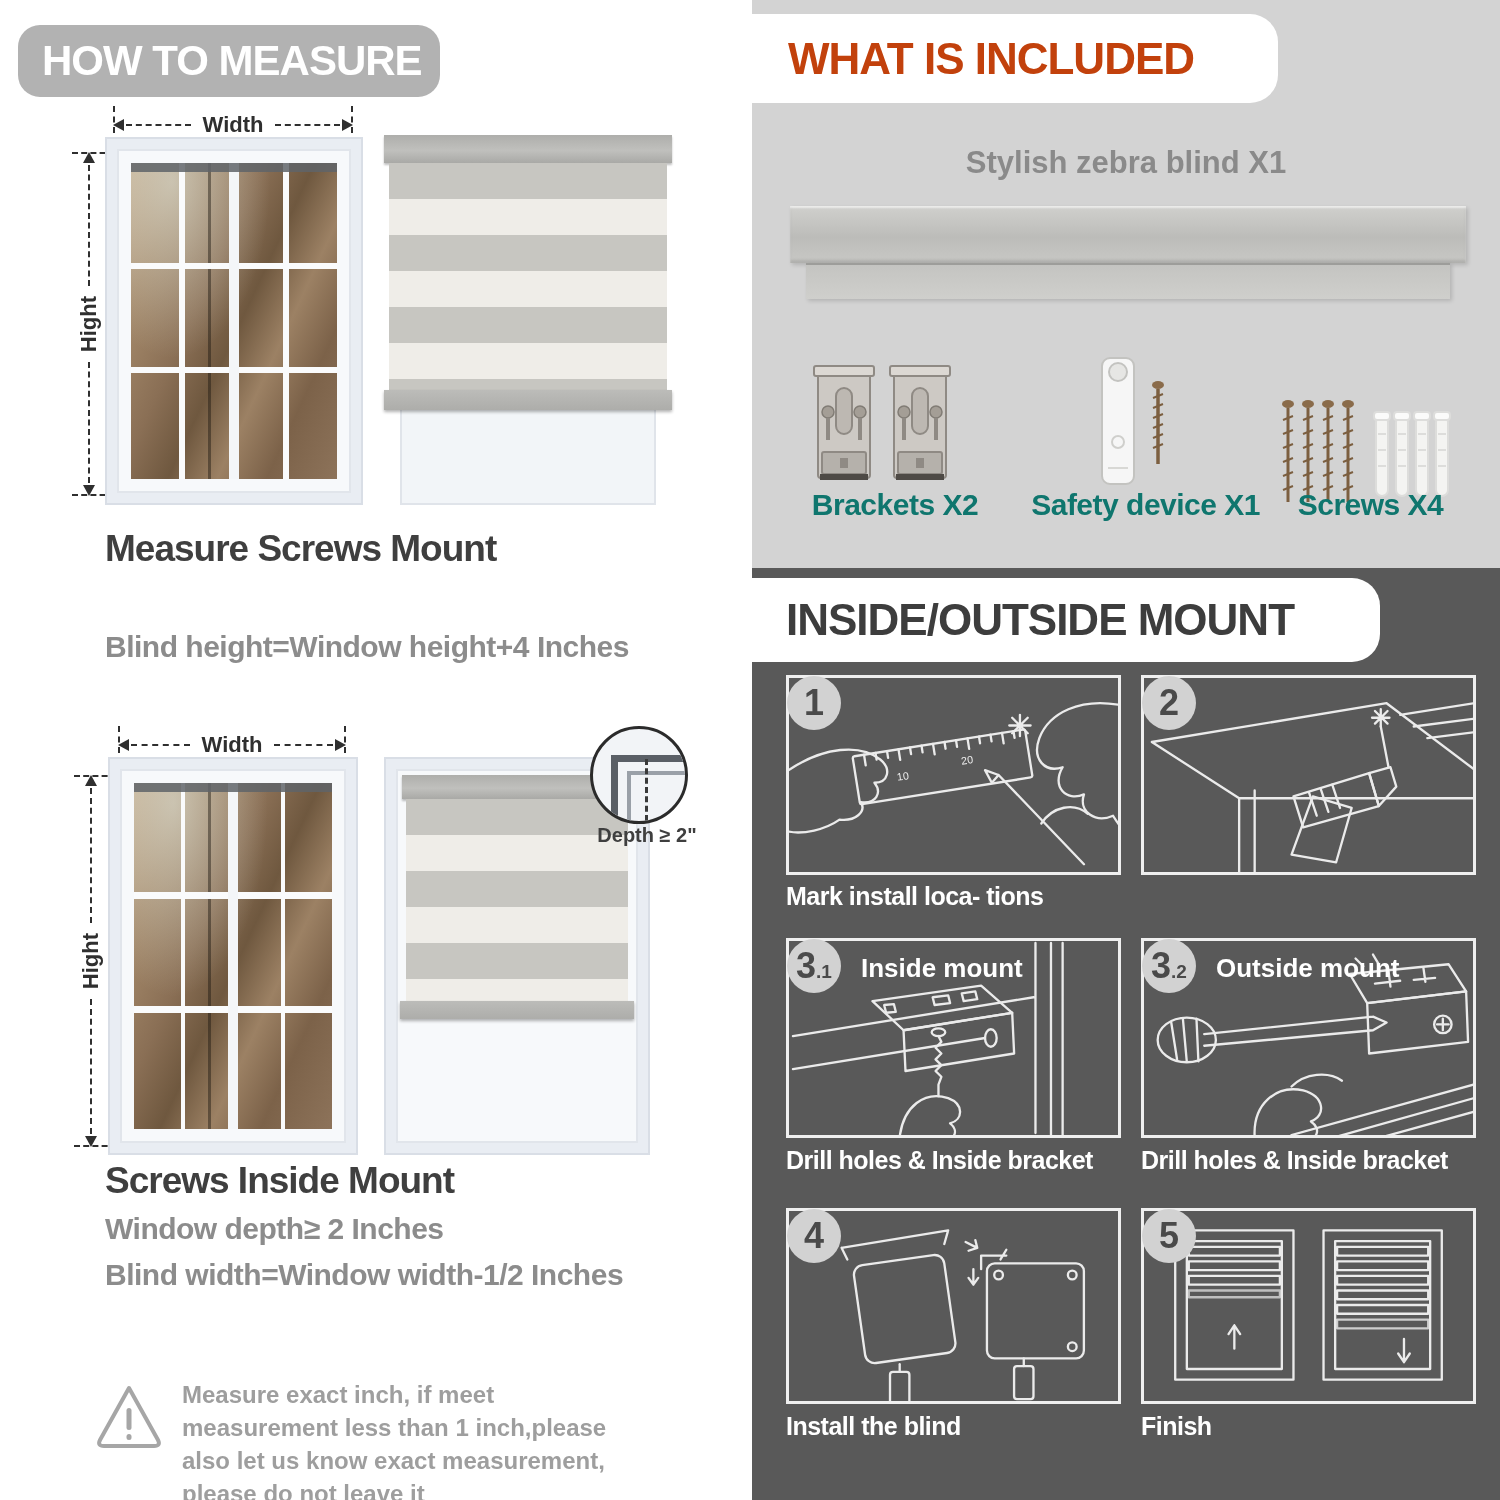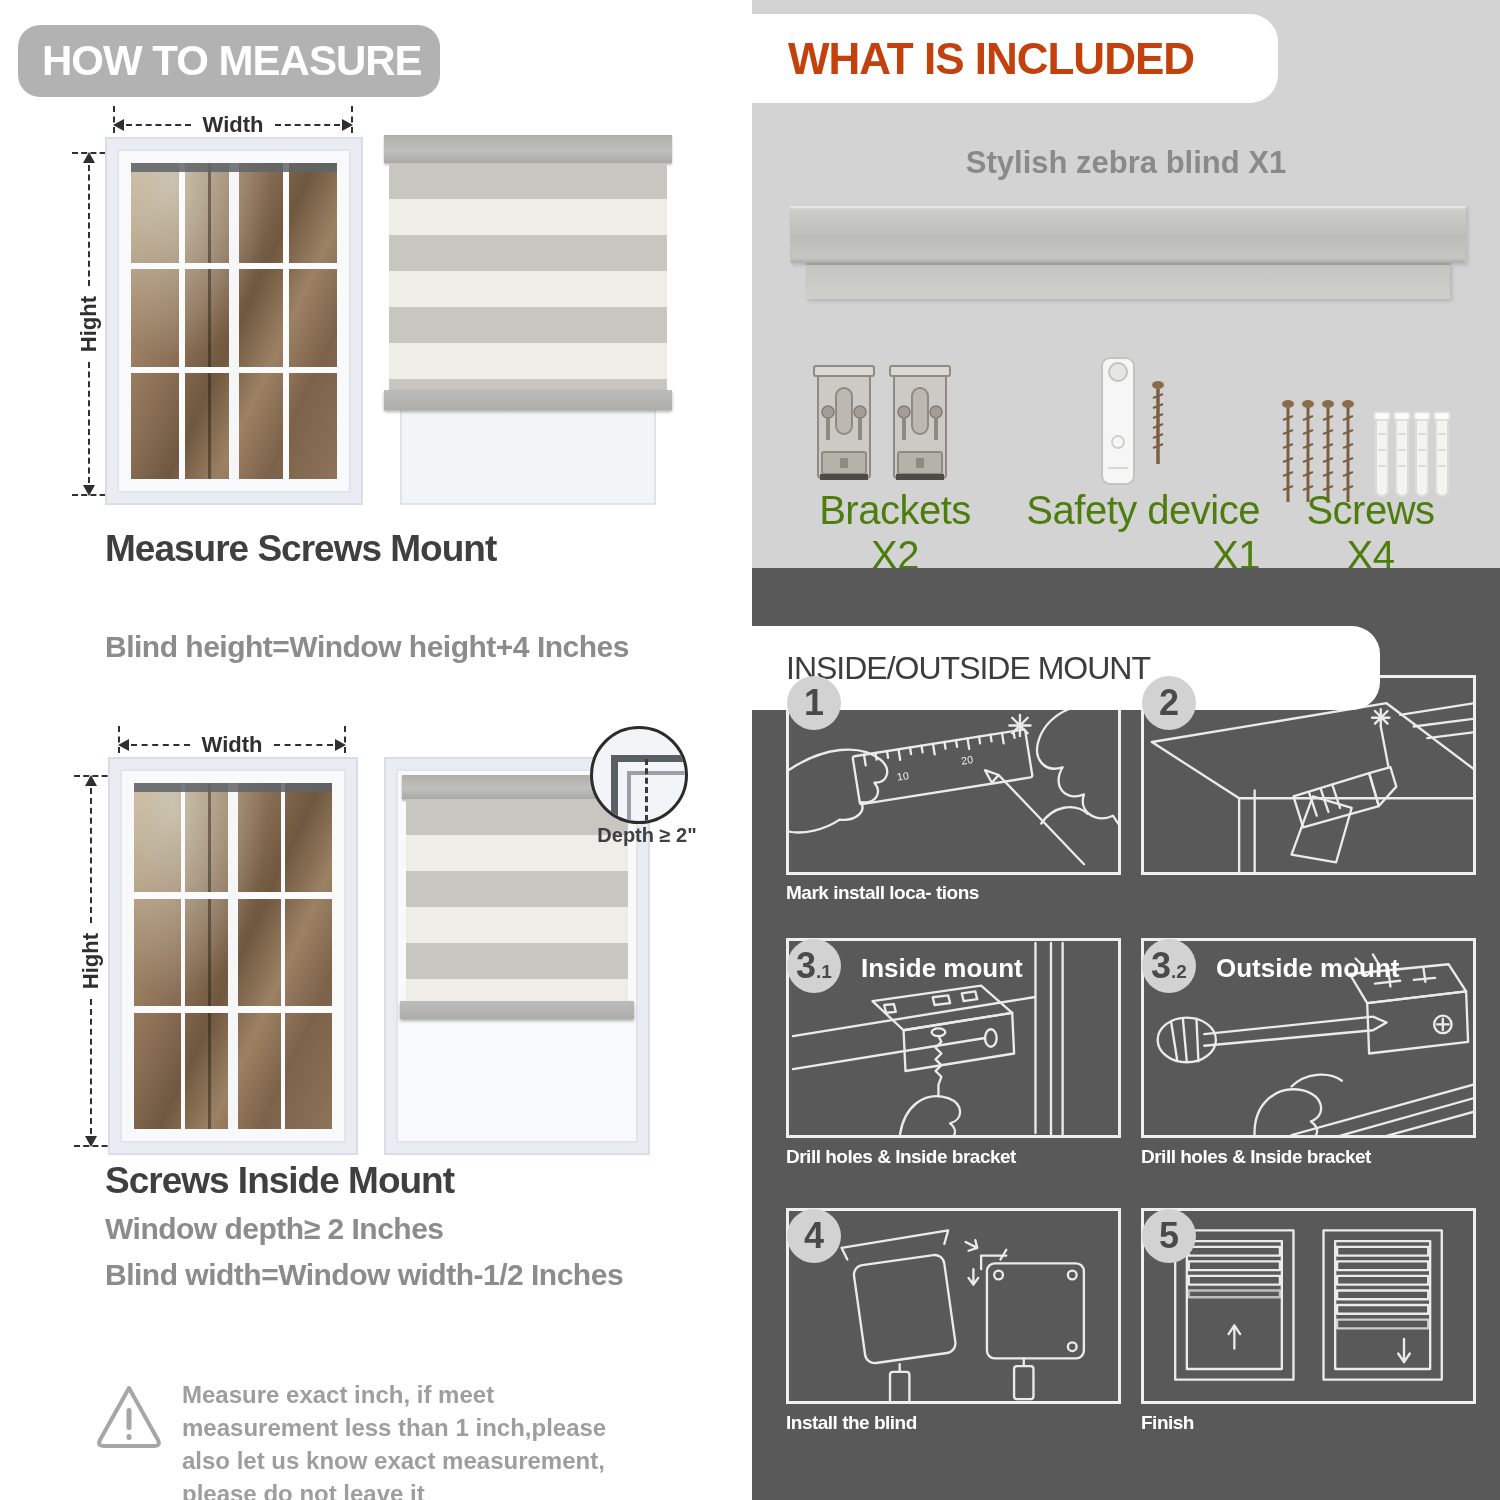--- a/index.html
+++ b/index.html
@@ -66,34 +66,34 @@
   .hdr-right-top{left:752px;top:14px;width:526px;height:89px;background:#ffffff;border-radius:0 28px 28px 0;
                  color:#c2410c;font-size:44px;font-weight:bold;line-height:89px;padding-left:36px;
                  letter-spacing:-1px;box-sizing:border-box;}
   .blind-label{left:752px;top:145px;width:748px;text-align:center;font-size:31px;font-weight:bold;color:#8a8a8a;}
   .rail-main{left:790px;top:206px;width:676px;height:57px;
              background:linear-gradient(180deg,#d0d0cd,#bcbcb9 55%,#c8c8c5);
              box-shadow:inset 0 2px 2px rgba(255,255,255,.6), inset 0 -3px 3px rgba(0,0,0,.12), 2px 2px 4px rgba(0,0,0,.15);}
   .rail-sub{left:806px;top:263px;width:644px;height:34px;
             background:linear-gradient(180deg,#c4c4c1,#cfcfcc);border-top:2px solid #9d9d9a;
             box-shadow:2px 2px 4px rgba(0,0,0,.15);}
-  .comp-label{font-size:40px;font-weight:normal;color:#4d7c0f;letter-spacing:-0.5px;}
+  .comp-label{font-size:30px;font-weight:bold;color:#0f766e;letter-spacing:-0.5px;}
   .comp-group{position:absolute;display:flex;align-items:flex-end;gap:12px;}
   
   .panel-dark{left:752px;top:568px;width:748px;height:932px;background:#595959;}
   .hdr-right-bottom{left:752px;top:578px;width:628px;height:84px;background:#ffffff;border-radius:0 28px 28px 0;
-                    color:#3d3d3d;font-size:32px;font-weight:normal;line-height:84px;padding-left:34px;
-                    letter-spacing:-1px;box-sizing:border-box;z-index:2;margin-top:48px;}
+                    color:#3d3d3d;font-size:44px;font-weight:bold;line-height:84px;padding-left:34px;
+                    letter-spacing:-1px;box-sizing:border-box;z-index:2;}
   .step-box{position:absolute;width:335px;height:200px;border:3px solid #efefef;box-sizing:border-box;background:#595959;}
   .step-badge{position:absolute;left:-2px;top:-2px;width:54px;height:54px;border-radius:50%;background:#d2d2d2;
               color:#4a4a4a;display:flex;align-items:center;justify-content:center;
               font-weight:bold;font-size:36px;z-index:2;}
   .step-badge .sub{font-size:19px;margin-top:12px;}
   .step-inner-label{position:absolute;left:72px;top:12px;color:#ffffff;font-size:26px;font-weight:bold;z-index:2;}
-  .step-caption{position:absolute;width:360px;color:#ffffff;font-size:19px;font-weight:bold;letter-spacing:-0.5px;}
+  .step-caption{position:absolute;width:360px;color:#ffffff;font-size:25px;font-weight:bold;letter-spacing:-0.5px;}
   .art{position:absolute;inset:0;width:100%;height:100%;}
   .art path,.art rect,.art circle,.art ellipse,.art line{stroke:#ebebeb;stroke-width:2.4;fill:none;
         stroke-linecap:round;stroke-linejoin:round;}
   .art .fillbar{fill:#d4d4d4;stroke:none;}
 </style>
 </head>
 <body>
 
 <div id="canvas">
 

